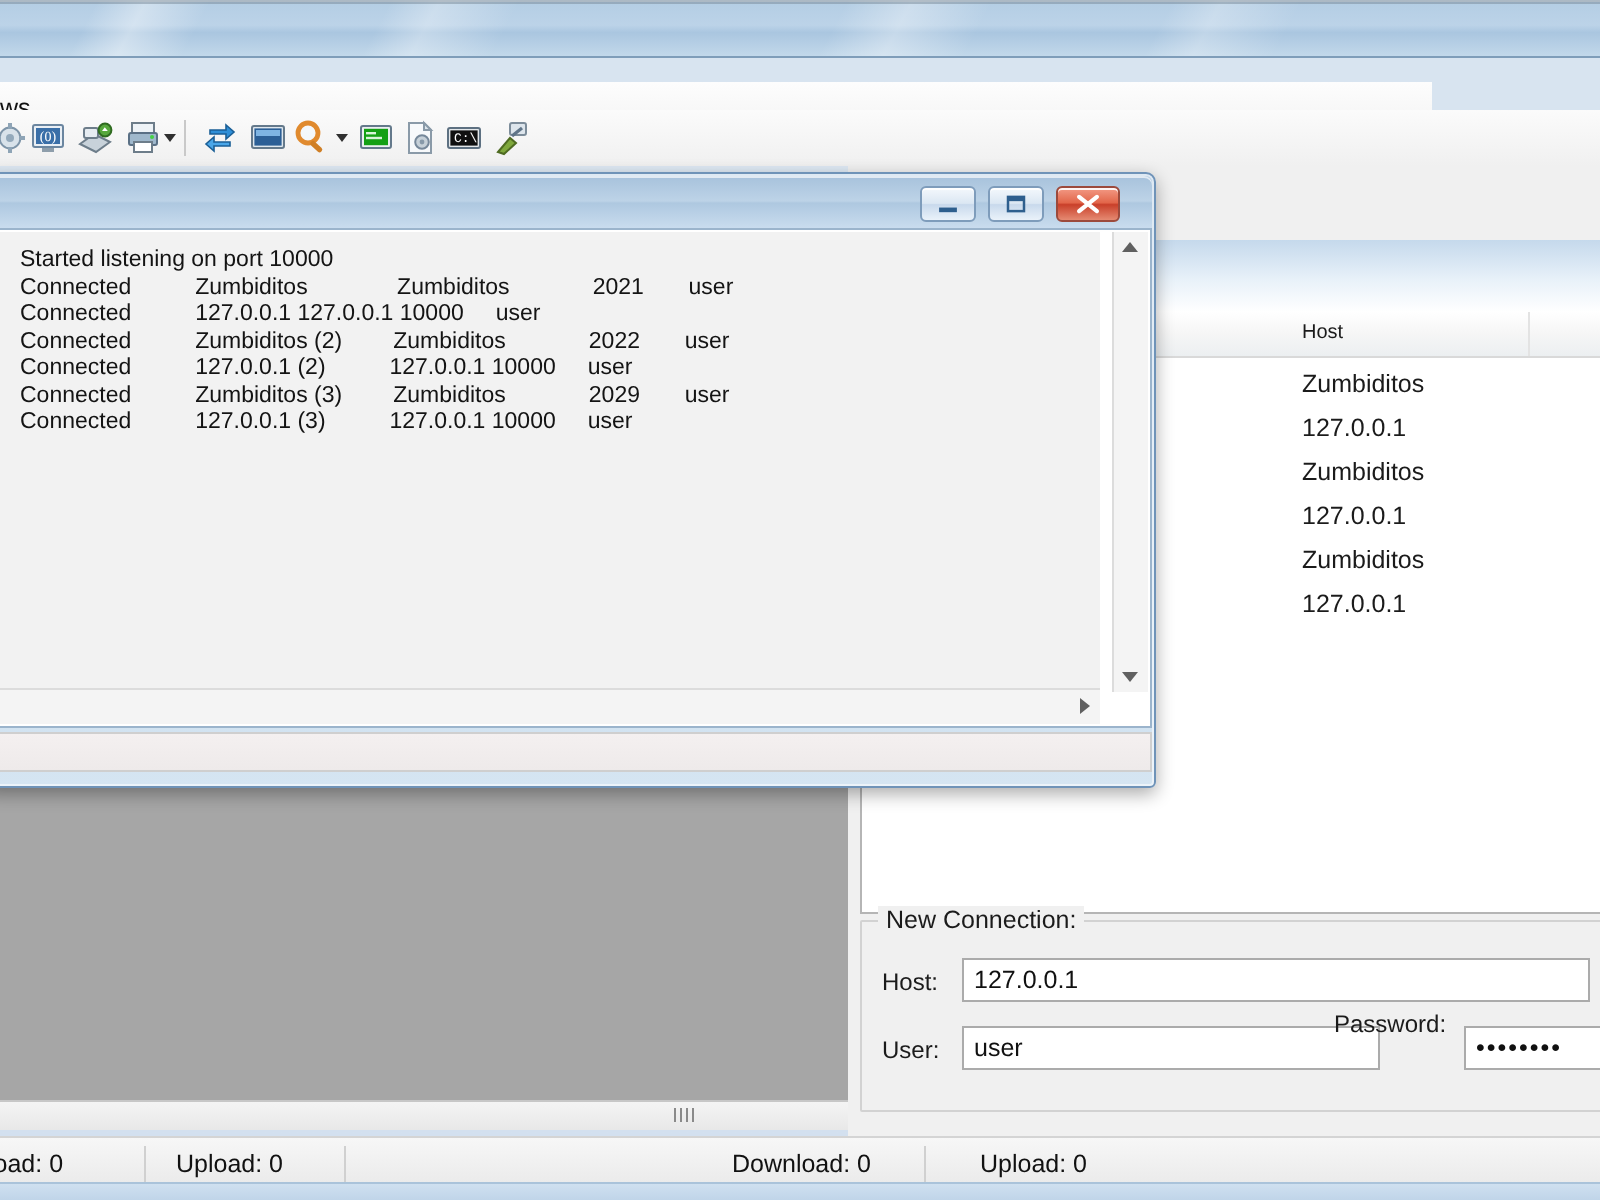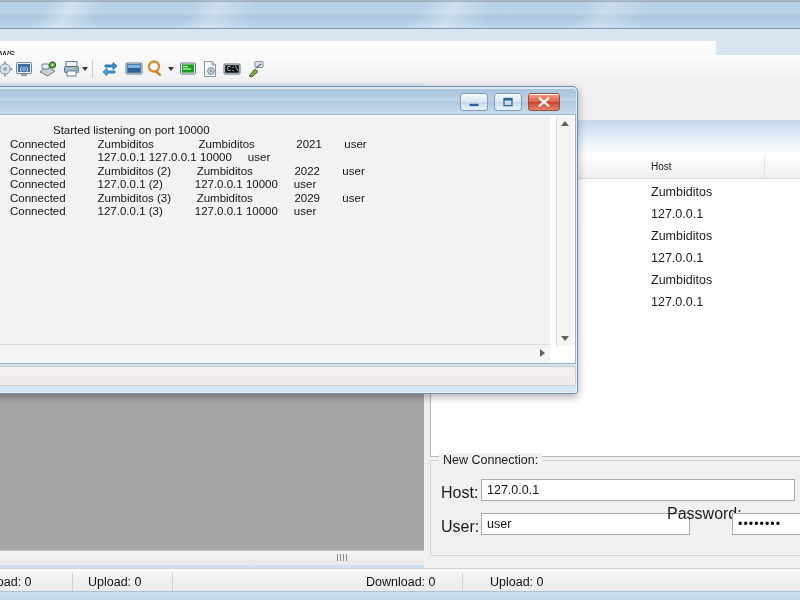--- a/index.html
+++ b/index.html
@@ -102,21 +102,21 @@
 
   
   .groupbox{
     position:absolute;left:6px;top:377px;width:370px;height:94px;
     border:1px solid #d2d2d2;border-radius:1px;background:#f0f0f0;
   }
   .gb-title{
     position:absolute;left:8px;top:-8px;background:#f0f0f0;padding:0 4px;
     font-size:12.5px;color:#1b1b1b;
   }
-  .fld-label{position:absolute;font-size:16px;color:#1b1b1b;}
+  .fld-label{position:absolute;font-size:12px;color:#1b1b1b;}
   .textbox{
     position:absolute;background:#ffffff;border:1px solid #ababab;
     box-sizing:border-box;font-family:"Liberation Sans",sans-serif;font-size:12.5px;
     color:#111;padding:0 5px;line-height:20px;height:22px;outline:none;
   }
 
   
   .statusbar{
     position:absolute;left:0;top:568px;width:800px;height:32px;
     background:linear-gradient(180deg,#f7f7f7 0%,#efefef 46%,#e6e6e6 100%);
@@ -392,21 +392,21 @@
         <svg class="cw-glyph" viewBox="0 0 32 18">
           <path d="M11 5 L21 13 M21 5 L11 13" stroke="#ffffff" stroke-width="2.4" stroke-linecap="round"></path>
         </svg>
         <span></span>
       </div>
     </div>
 
     <div class="cw-inner">
       <div class="logbox">
         <div id="log-lines">
-            <div class="logline" style="top: 8px; left: 14px; margin-left: 43px;">Started listening on port 10000</div>
+            <div class="logline" style="top: 8px; left: 14px;">Started listening on port 10000</div>
             <div class="logline" style="top: 21.5px; left: 14px;">Connected          Zumbiditos              Zumbiditos             2021       user</div>
             <div class="logline" style="top: 35px; left: 14px;">Connected          127.0.0.1 127.0.0.1 10000     user</div>
             <div class="logline" style="top: 48.5px; left: 14px;">Connected          Zumbiditos (2)        Zumbiditos             2022       user</div>
             <div class="logline" style="top: 62px; left: 14px;">Connected          127.0.0.1 (2)          127.0.0.1 10000     user</div>
             <div class="logline" style="top: 75.5px; left: 14px;">Connected          Zumbiditos (3)        Zumbiditos             2029       user</div>
             <div class="logline" style="top: 89px; left: 14px;">Connected          127.0.0.1 (3)          127.0.0.1 10000     user</div>
           </div>
       </div>
 
       <div class="vscroll">

